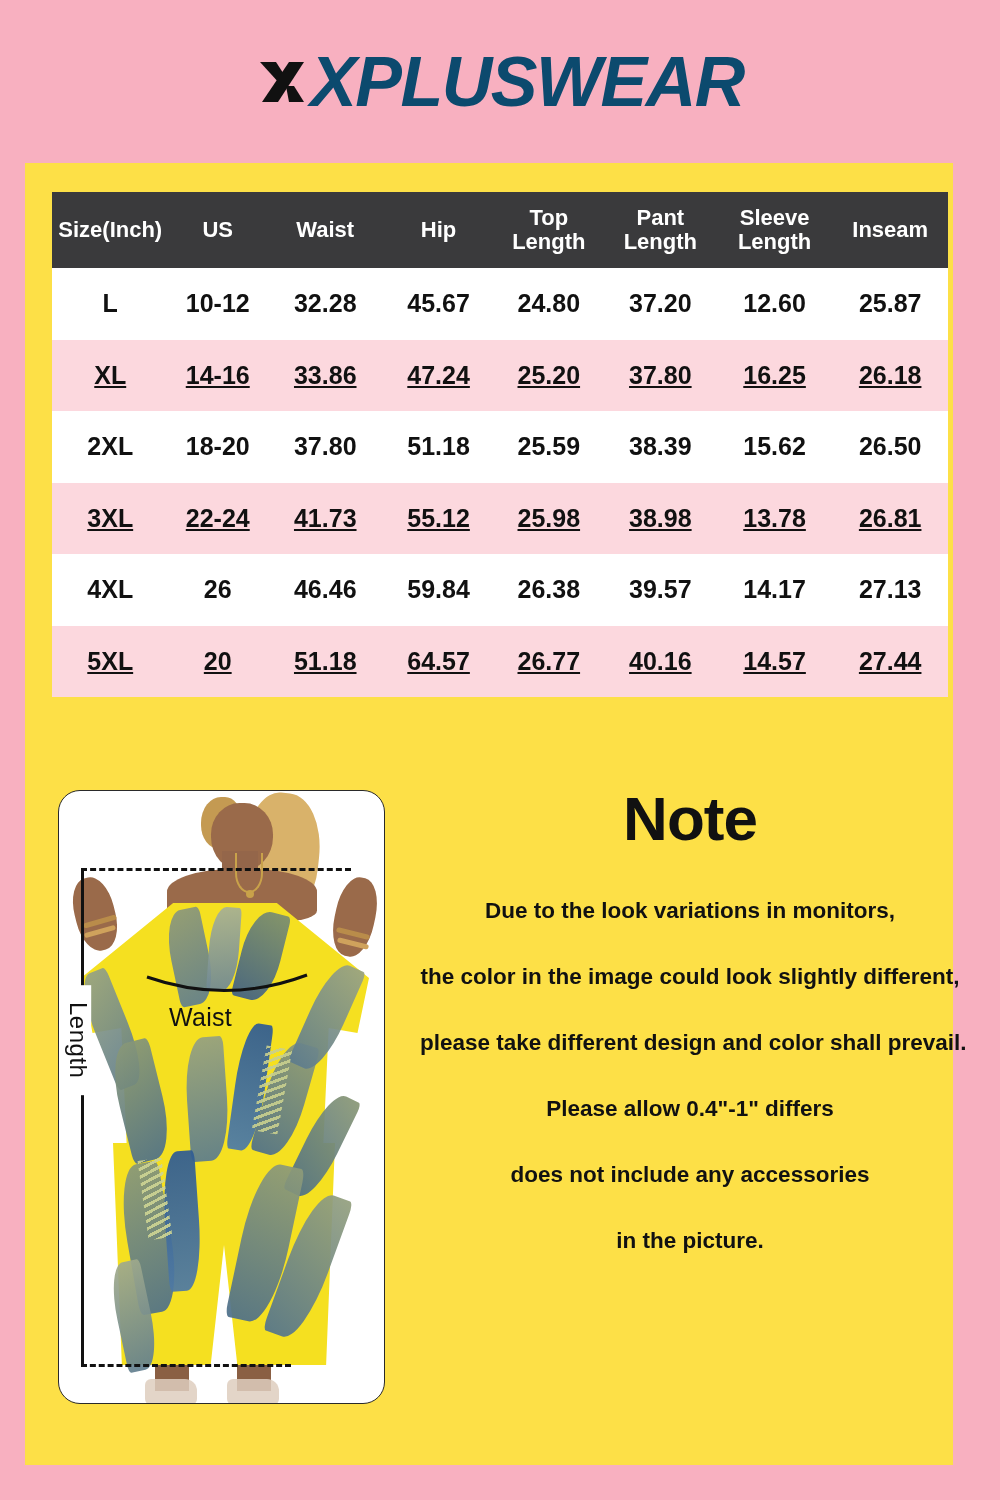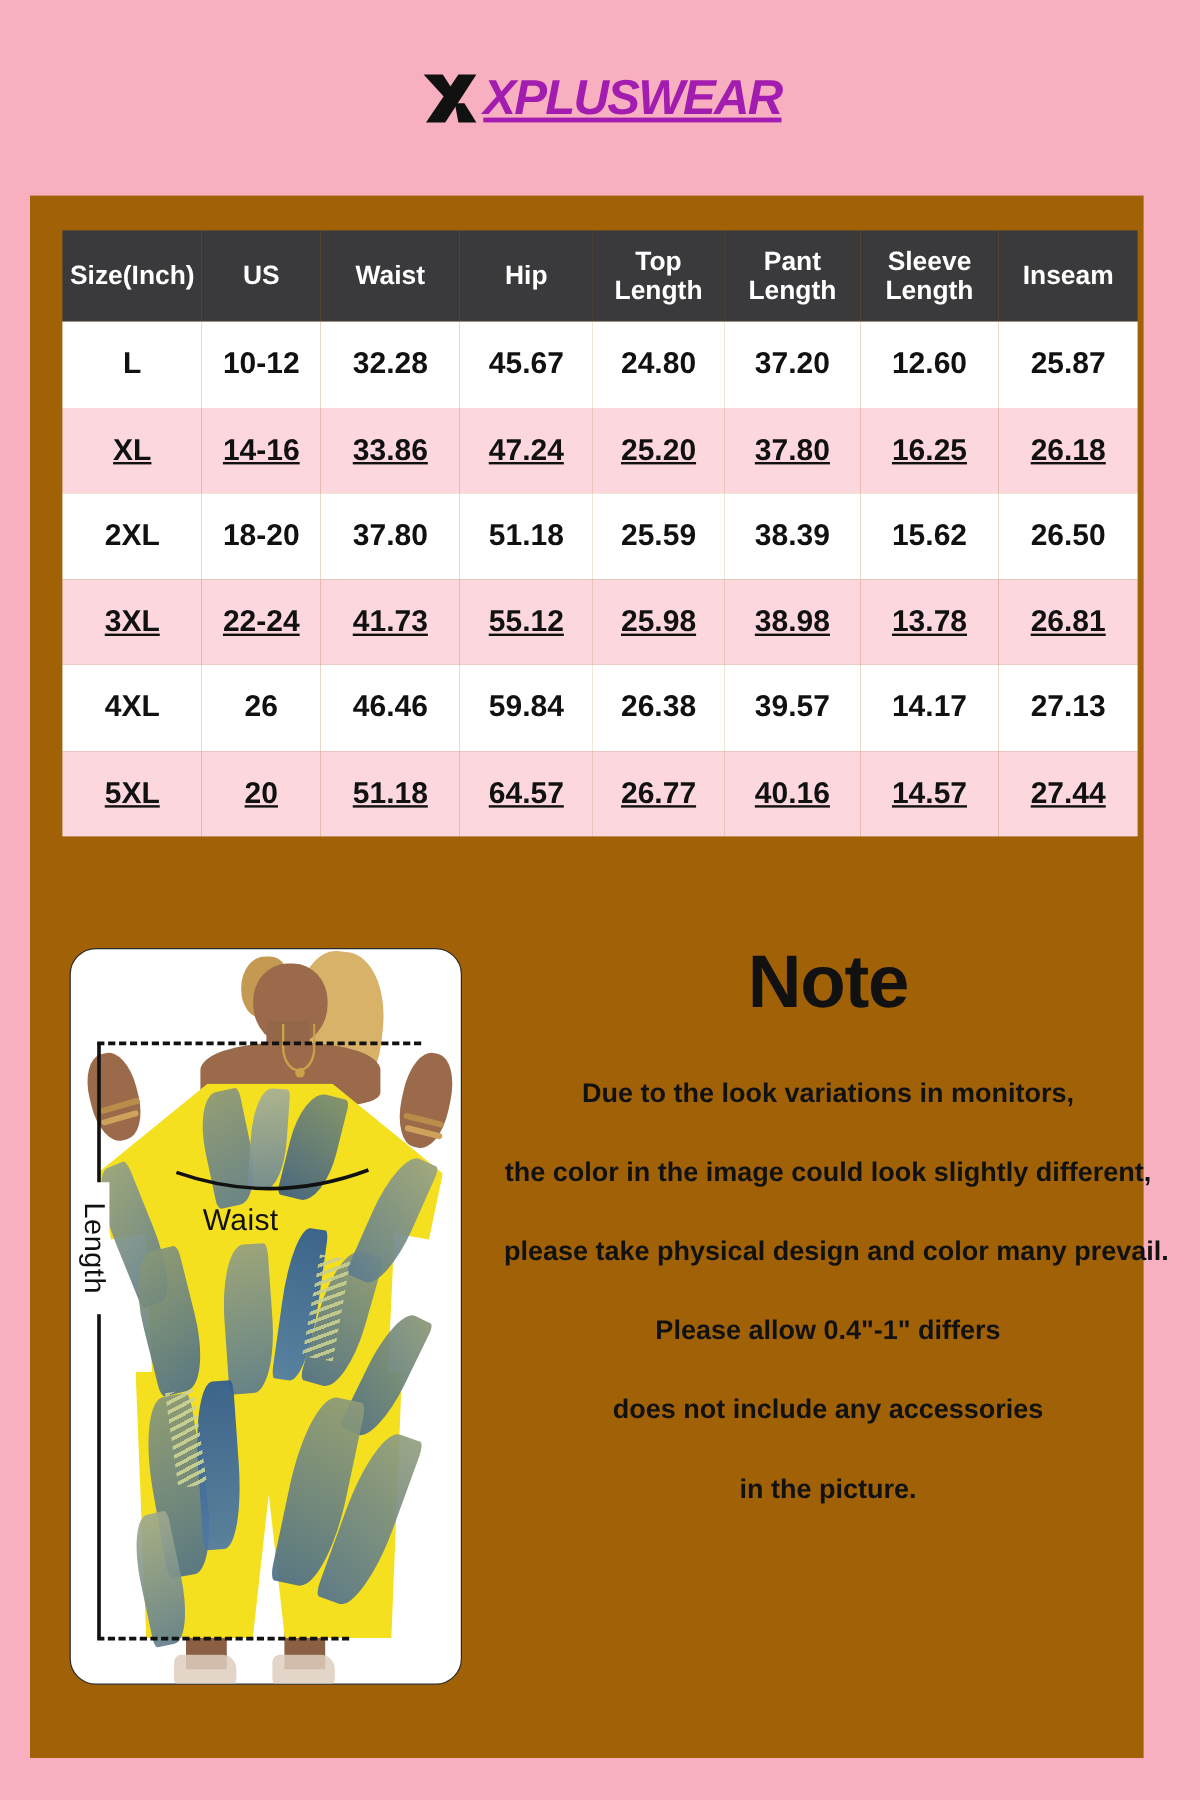--- a/index.html
+++ b/index.html
@@ -16,45 +16,44 @@
   
   .brand-bar {
     height: 163px;
     display: flex;
     align-items: center;
     justify-content: center;
   }
   .brand-logo {
     display: flex;
     align-items: center;
-    font-size: 41px;
+    font-size: 70px;
     font-weight: 900;
     font-style: italic;
     letter-spacing: -1.5px;
-    color: #a21caf;
+    color: #0c4a6e;
     line-height: 1;
-    text-decoration: underline;
   }
   .brand-x {
     position: relative;
     width: 52px;
     height: 52px;
     margin-right: 2px;
     flex: 0 0 auto;
   }
   .brand-x svg { display: block; width: 52px; height: 52px; }
 
   
   .card {
     position: absolute;
     left: 25px;
     top: 163px;
     width: 928px;
     height: 1302px;
-    background: #a16207;
+    background: #fde047;
   }
 
   
   .size-table {
     position: absolute;
     left: 27px;
     top: 29px;
     width: 896px;
     border-collapse: collapse;
     table-layout: fixed;
@@ -503,20 +502,20 @@
           </svg>
           <div class="waist-label">Waist</div>
         </div>
       </div>
     </div>
 
     <div class="note-panel">
       <div class="note-title">Note</div>
       <div class="note-line">Due to the look variations in monitors,</div>
       <div class="note-line">the color in the image could look slightly different,</div>
-      <div class="note-line">please take physical design and color many prevail.</div>
+      <div class="note-line">please take different design and color shall prevail.</div>
       <div class="note-line">Please allow 0.4"-1" differs</div>
       <div class="note-line">does not include any accessories</div>
       <div class="note-line">in the picture.</div>
     </div>
 
   </div>
 </div>
 
 </body></html>

